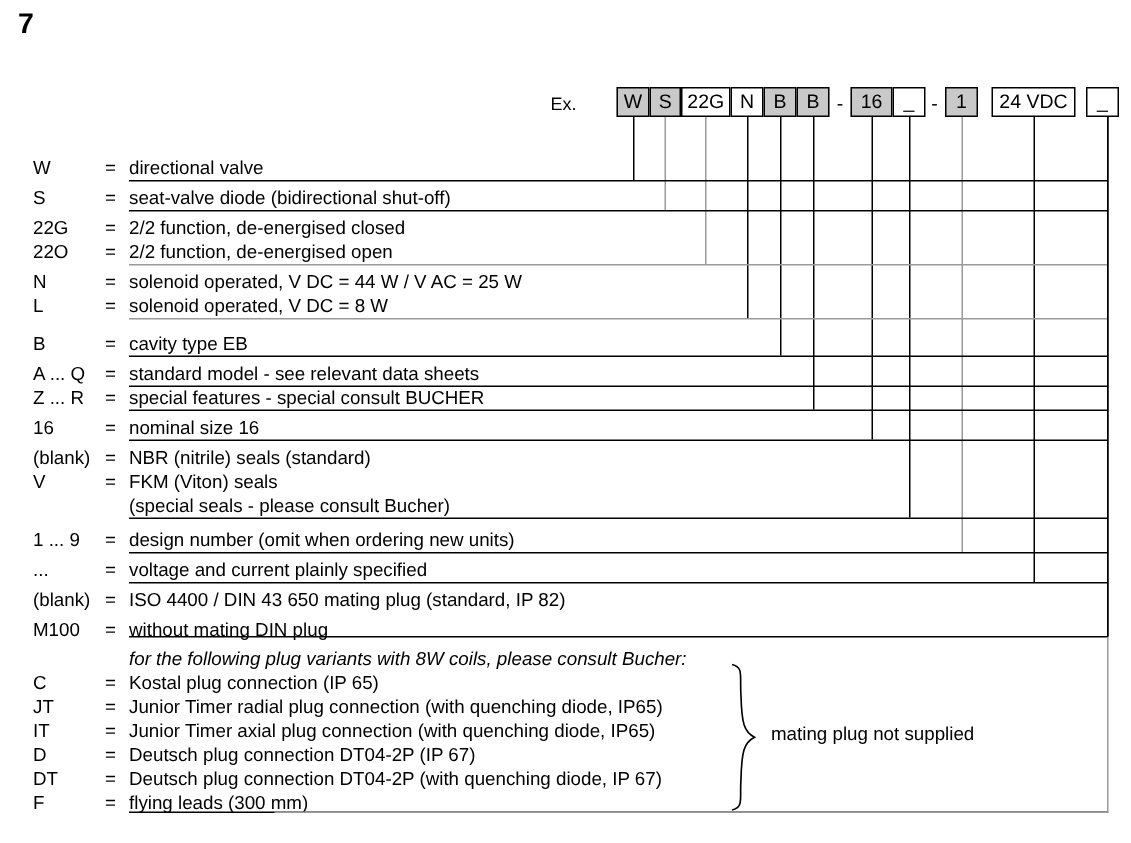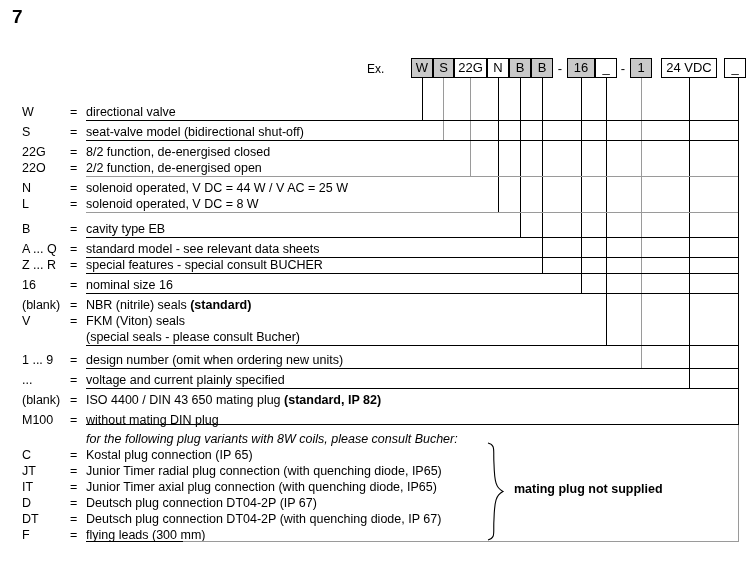--- a/index.html
+++ b/index.html
@@ -108,34 +108,33 @@
   }
   .row .desc {
     position: absolute;
     left: 64px;
     top: 0px;
     font-size: 12.5px;
     line-height: 16px;
     white-space: nowrap;
     text-align: center;
   }
-  .row .desc b { font-weight: bold; margin-top: 48px; }
+  .row .desc b { font-weight: normal; margin-top: 48px; }
   .note-italic {
     position: absolute;
     font-size: 12.5px;
     line-height: 16px;
     font-style: italic;
     white-space: nowrap;
   }
   .plain-text {
     position: absolute;
     font-size: 12.5px;
     line-height: 16px;
     white-space: nowrap;
-    font-weight: bold;
   }
 
   
   .frame-line { position: absolute; background: #000000; }
   .frame-line.grey { background: #9a9a9a; }
 
   
   #brace { position: absolute; left: 485px; top: 442px; }
 </style>
 </head>
@@ -181,26 +180,26 @@
 
   <div id="legend">
       <div class="row" style="left: 22px; top: 104px;">
         <span class="code">W</span>
         <span class="eq">=</span>
         <span class="desc">directional valve</span>
       </div>
       <div class="row" style="left: 22px; top: 124px;">
         <span class="code">S</span>
         <span class="eq">=</span>
-        <span class="desc">seat-valve model (bidirectional shut-off)</span>
+        <span class="desc">seat-valve diode (bidirectional shut-off)</span>
       </div>
       <div class="row" style="left: 22px; top: 144px;">
         <span class="code">22G</span>
         <span class="eq">=</span>
-        <span class="desc">8/2 function, de-energised closed</span>
+        <span class="desc">2/2 function, de-energised closed</span>
       </div>
       <div class="row" style="left: 22px; top: 160px;">
         <span class="code">22O</span>
         <span class="eq">=</span>
         <span class="desc">2/2 function, de-energised open</span>
       </div>
       <div class="row" style="left: 22px; top: 180px;">
         <span class="code">N</span>
         <span class="eq">=</span>
         <span class="desc">solenoid operated, V DC = 44  W  /  V AC = 25  W</span>

